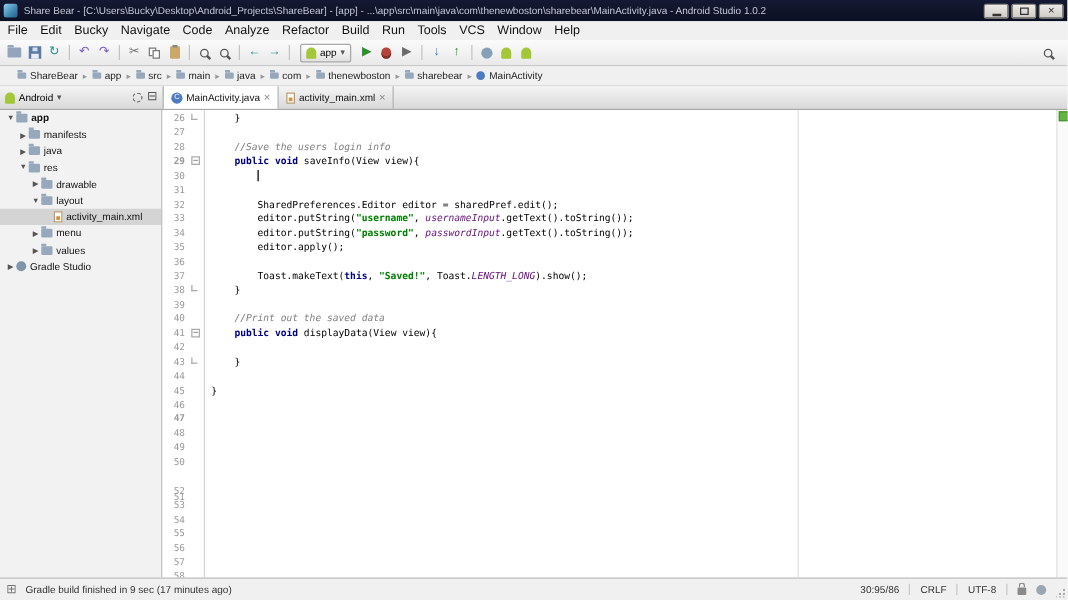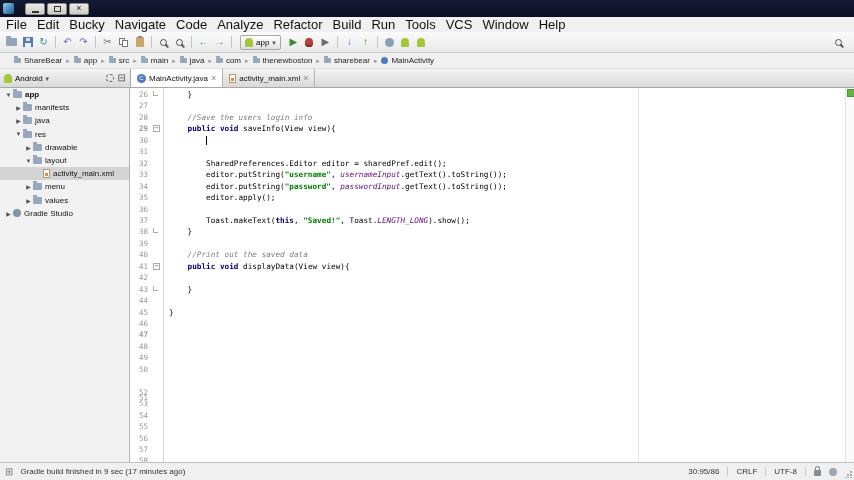--- a/index.html
+++ b/index.html
@@ -11,21 +11,21 @@
   .app-icon{width:11px;height:11px;margin:0 5px 0 3px;border-radius:2px;
             background:linear-gradient(135deg,#8fd0ee 0%,#3f87b4 60%,#2a5d86 100%);flex:none;}
   .wtitle{color:#c3c9d6;font-size:8px;white-space:nowrap;overflow:hidden;flex:1;}
   .winbtns{display:flex;gap:2px;margin:0 3px 0 6px;}
   .wbtn{width:20px;height:12px;background:linear-gradient(#eceae6,#cfccc6);border:1px solid #8e8b86;
         border-radius:2px;display:flex;align-items:center;justify-content:center;color:#222;font-size:9px;line-height:1;box-sizing:border-box;}
   .min-glyph{width:7px;height:2px;background:#333;margin-top:6px;}
   .max-glyph{width:7px;height:6px;border:1px solid #333;box-sizing:border-box;}
   
   .menubar{position:absolute;left:0;top:17px;width:854px;height:15px;background:#f0f0f0;
-           display:flex;align-items:center;padding-left:1px;font-size:13px;color:#111;}
+           display:flex;align-items:center;padding-left:1px;font-size:10px;color:#111;}
   .menu-item{padding:1px 5px;}
   
   .toolbar{position:absolute;left:0;top:32px;width:854px;height:21px;box-sizing:border-box;
            background:linear-gradient(#fbfbfb,#e9e9e9);border-bottom:1px solid #c9c9c9;
            display:flex;align-items:center;padding-left:4px;gap:1px;}
   .ticon{width:15px;height:15px;display:flex;align-items:center;justify-content:center;flex:none;}
   .tsep{width:1px;height:12px;background:#c4c4c4;margin:0 3px;flex:none;}
   .g{font-size:10px;line-height:1;}
   .g.sm{font-size:7px;}
   .teal{color:#2f8e8e}.violet{color:#7a5fc0}.green{color:#2f8f2f}.blue{color:#4a78c8}
@@ -117,20 +117,21 @@
                    radial-gradient(circle at 3px 4px,#aaa 0.8px,transparent 1px),
                    radial-gradient(circle at 6px 7px,#aaa 0.8px,transparent 1px),
                    radial-gradient(circle at 3px 7px,#aaa 0.8px,transparent 1px),
                    radial-gradient(circle at 0px 7px,#aaa 0.8px,transparent 1px);}
 </style>
 </head>
 <body>
 
 <div class="titlebar">
   <div class="app-icon"></div>
+  <div class="wtitle">Share Bear - [C:\Users\Bucky\Desktop\Android_Projects\ShareBear] - [app] - ...\app\src\main\java\com\thenewboston\sharebear\MainActivity.java - Android Studio 1.0.2</div>
   <div class="winbtns">
     <div class="wbtn">
         <div class="min-glyph"></div>
       </div>
     <div class="wbtn">
         <div class="max-glyph"></div>
       </div>
     <div class="wbtn">×</div>
   </div>
 </div>

